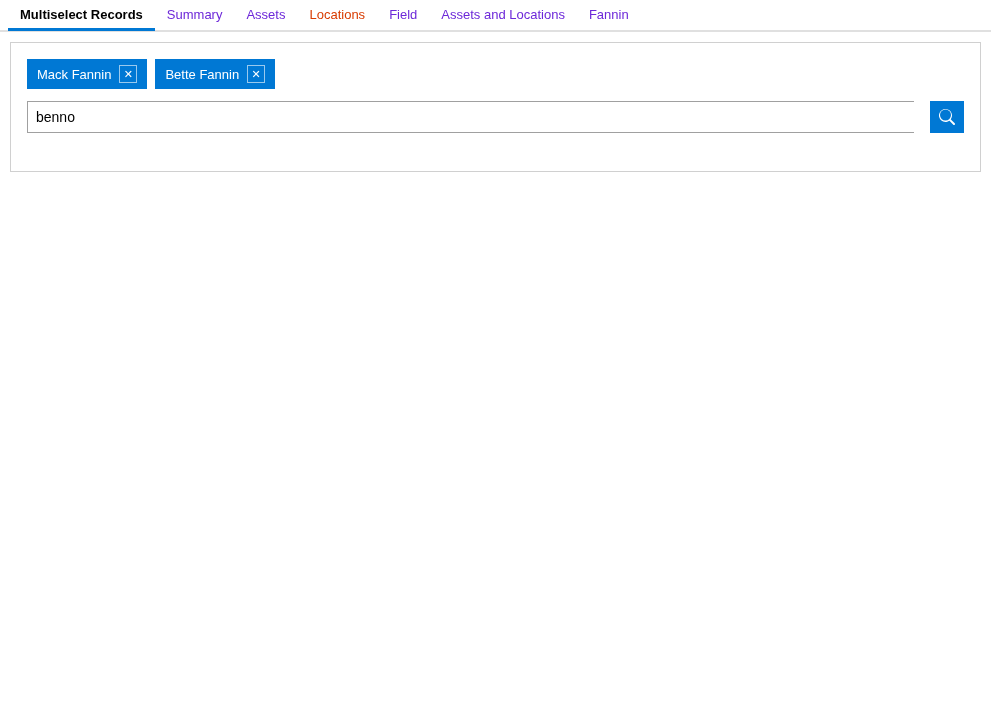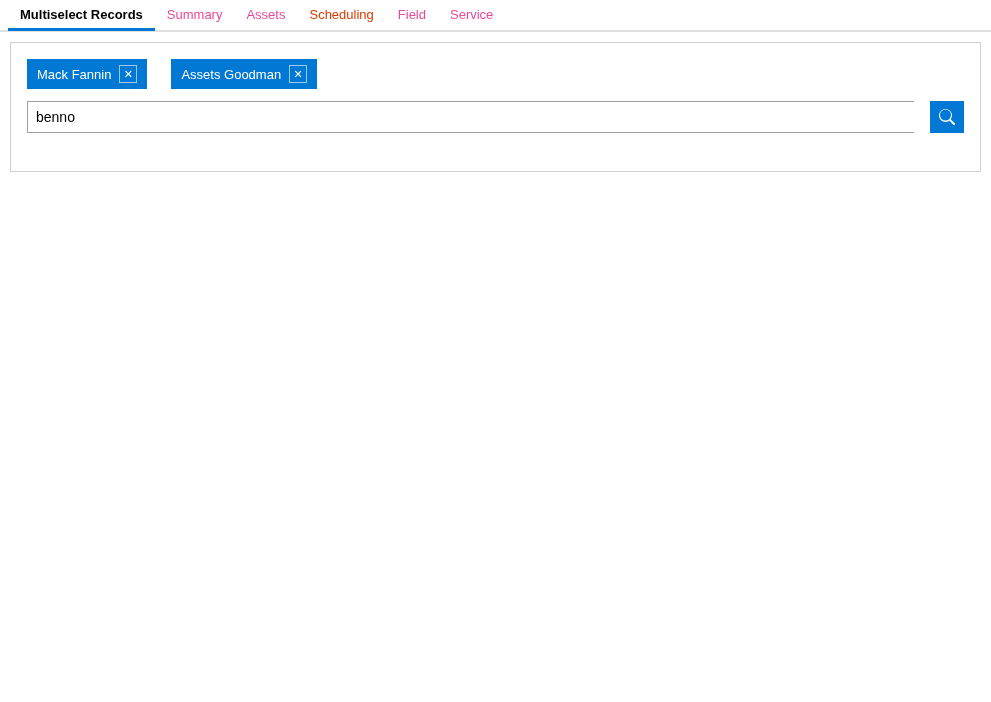--- a/index.html
+++ b/index.html
@@ -23,21 +23,21 @@
       align-items: center;
       border-bottom: 2px solid #e0e0e0;
       padding: 0 8px;
       height: 32px;
       gap: 0;
     }
 
     .nav-tab {
       padding: 6px 12px;
       cursor: pointer;
-      color: #ec4899;
+      color: #6d28d9;
       font-size: 13px;
       white-space: nowrap;
       text-decoration: none;
       height: 100%;
       display: flex;
       align-items: center;
       border-bottom: 3px solid transparent;
       margin-bottom: -2px;
     }
 
@@ -56,21 +56,21 @@
       padding: 16px;
       border: 1px solid #d0d0d0;
       margin: 10px;
       min-height: 130px;
     }
 
     
     .tags-row {
       display: flex;
       align-items: flex-start;
-      gap: 24px;
+      gap: 8px;
       margin-bottom: 12px;
       flex-wrap: wrap;
     }
 
     .tag-chip {
       display: flex;
       align-items: center;
       background: #0078d4;
       color: #ffffff;
       padding: 4px 10px;
@@ -131,34 +131,35 @@
       fill: #ffffff;
     }
   </style>
 </head>
 <body>
 
 <nav class="nav-tabs">
 <div class="nav-tab active">Multiselect Records</div>
     <div class="nav-tab">Summary</div>
     <div class="nav-tab">Assets</div>
-    <div class="nav-tab scheduling">Scheduling</div>
+    <div class="nav-tab scheduling">Locations</div>
     <div class="nav-tab">Field</div>
-    <div class="nav-tab">Service</div>
+    <div class="nav-tab">Assets and Locations</div>
+    <div class="nav-tab">Fannin</div>
   </nav>
 
 <div class="content-area">
 
   <div class="tags-row">
   <div class="tag-chip">
         <span>Mack Fannin</span>
         <button class="tag-close" aria-label="Remove Mack Fannin">✕</button>
       </div>
       <div class="tag-chip">
-        <span>Assets Goodman</span>
+        <span>Bette Fannin</span>
         <button class="tag-close" aria-label="Remove Bette Goodman">✕</button>
       </div>
     </div>
 
   <div class="search-row">
     <input type="text" class="search-input" value="benno" style="">
     <button class="search-button" title="Search">
       <svg class="search-icon-svg" viewBox="0 0 16 16" xmlns="http://www.w3.org/2000/svg">
         <path d="M11.742 10.344a6.5 6.5 0 1 0-1.397 1.398h-.001c.03.04.062.078.098.115l3.85 3.85a1 1 0 0 0 1.415-1.414l-3.85-3.85a1.007 1.007 0 0 0-.115-.099zm-5.242 1.156a5.5 5.5 0 1 1 0-11 5.5 5.5 0 0 1 0 11z"></path>
       </svg>

